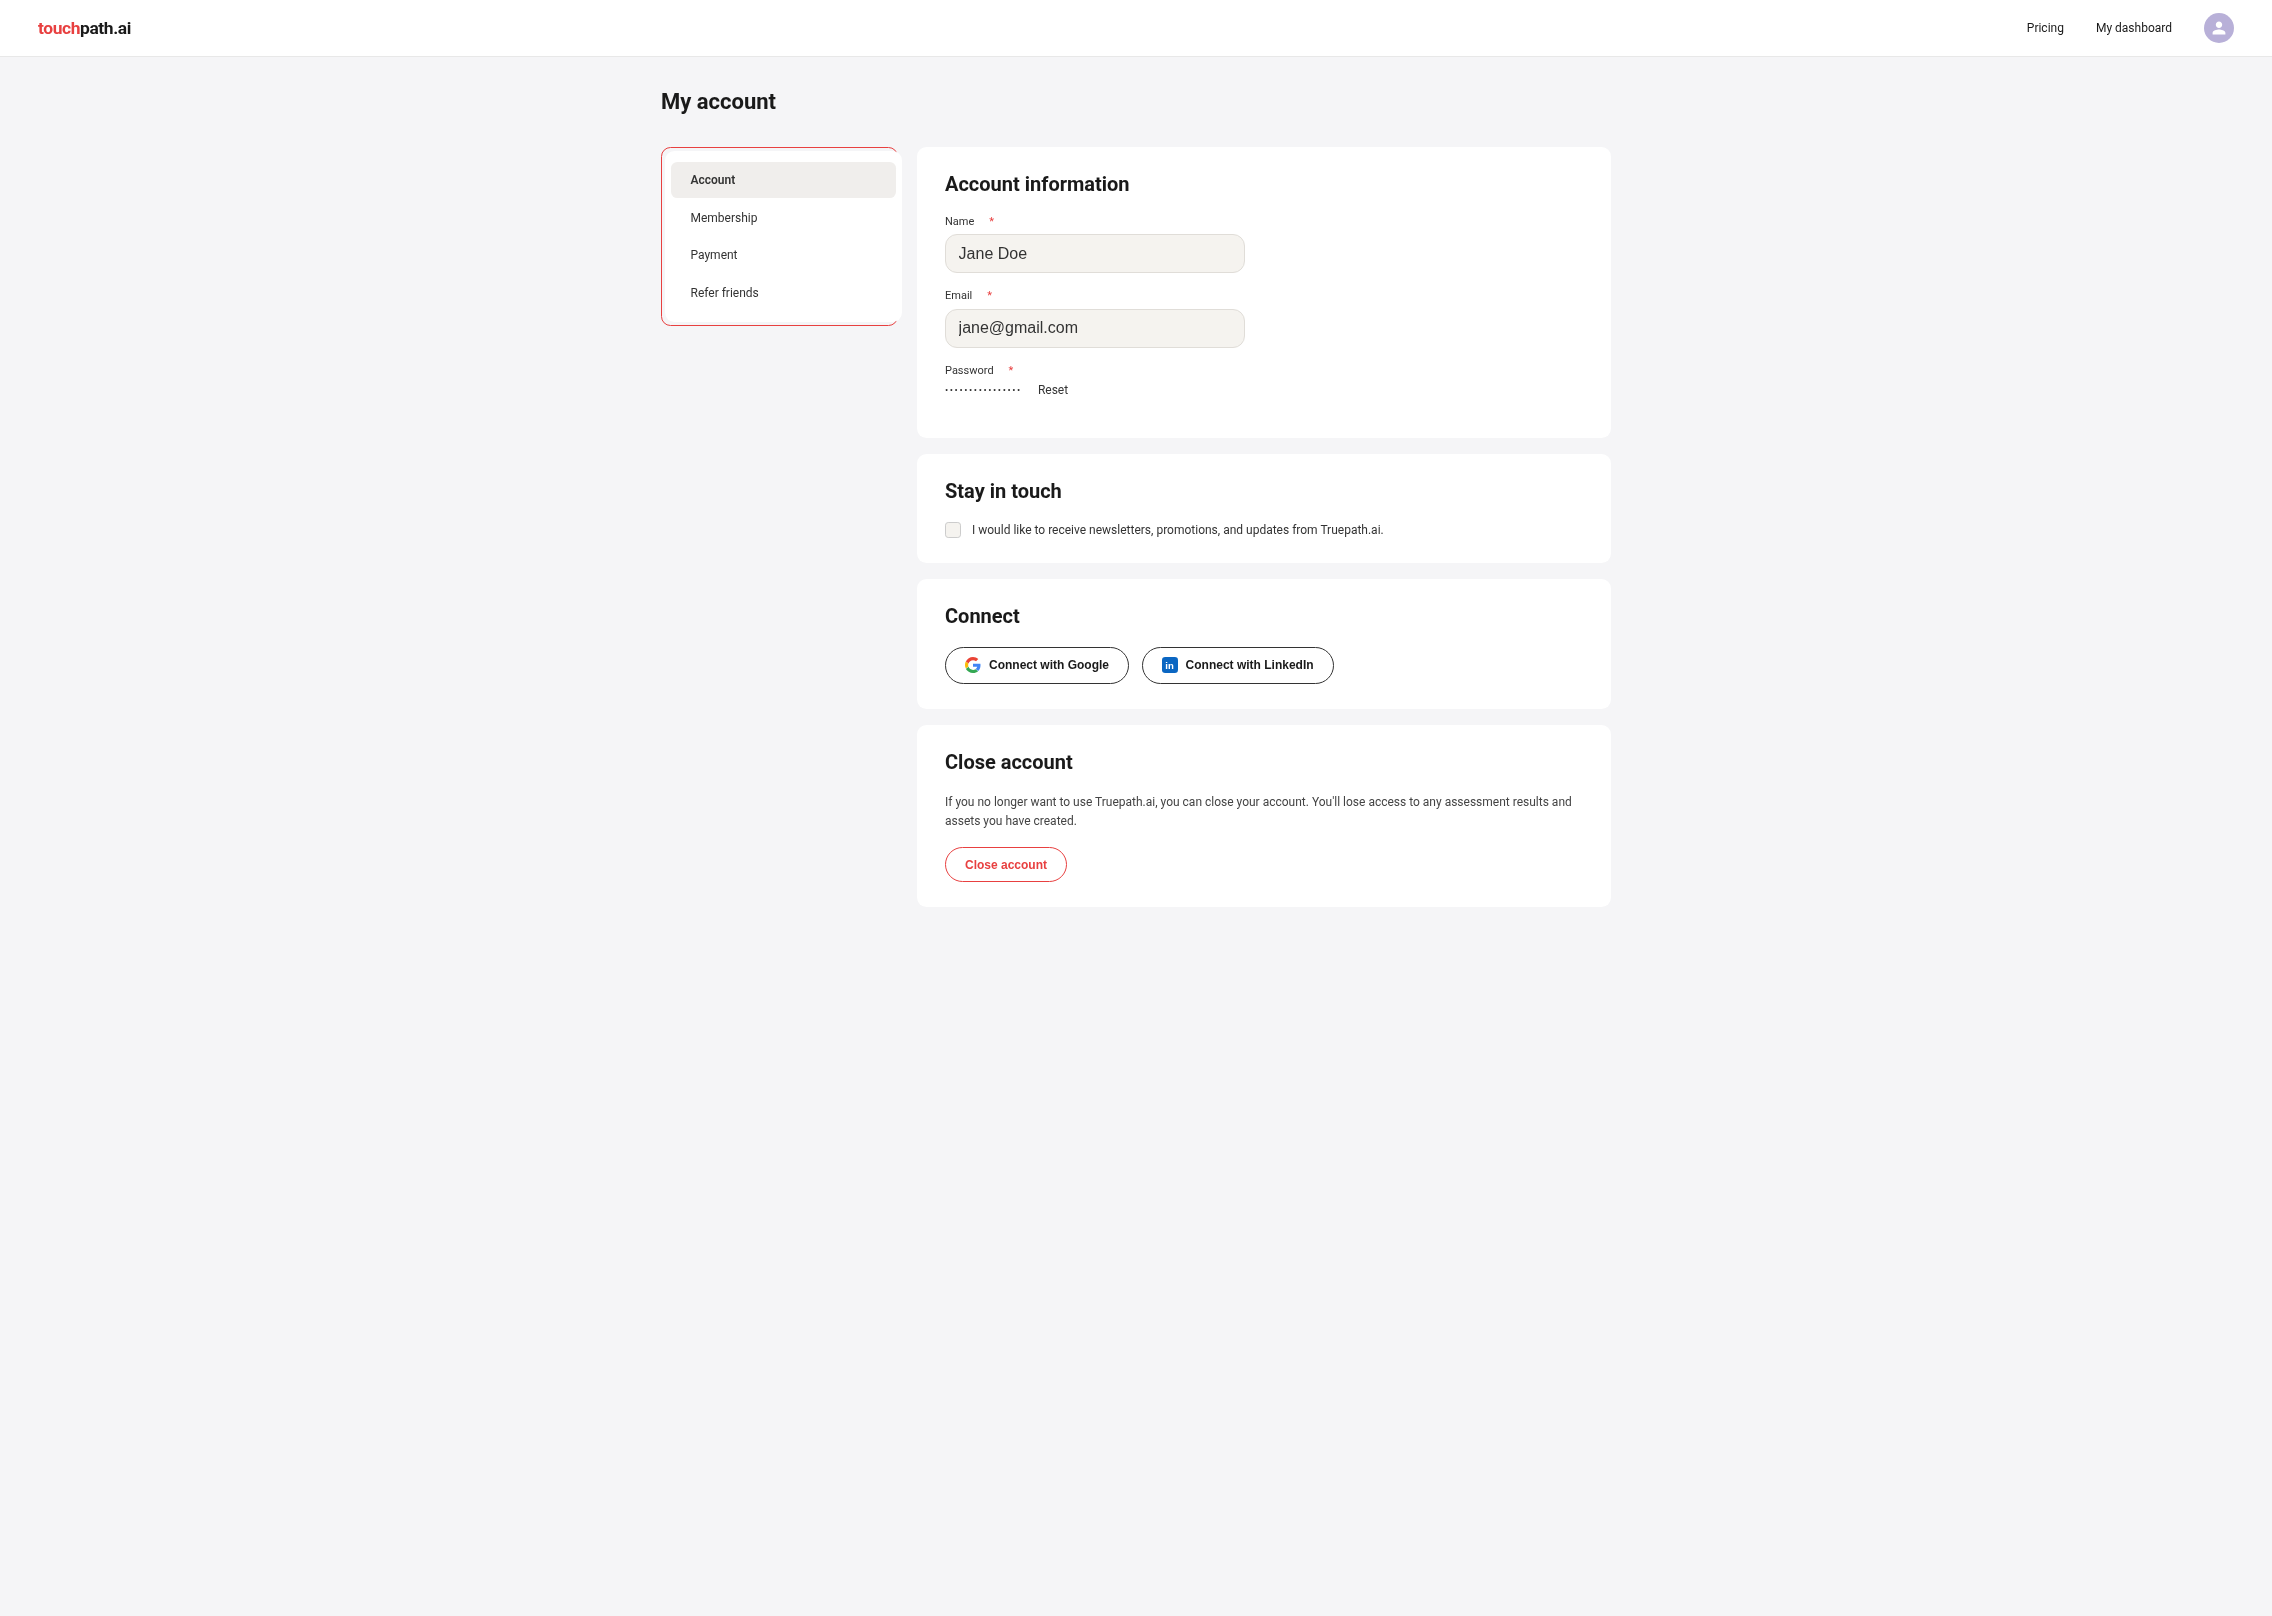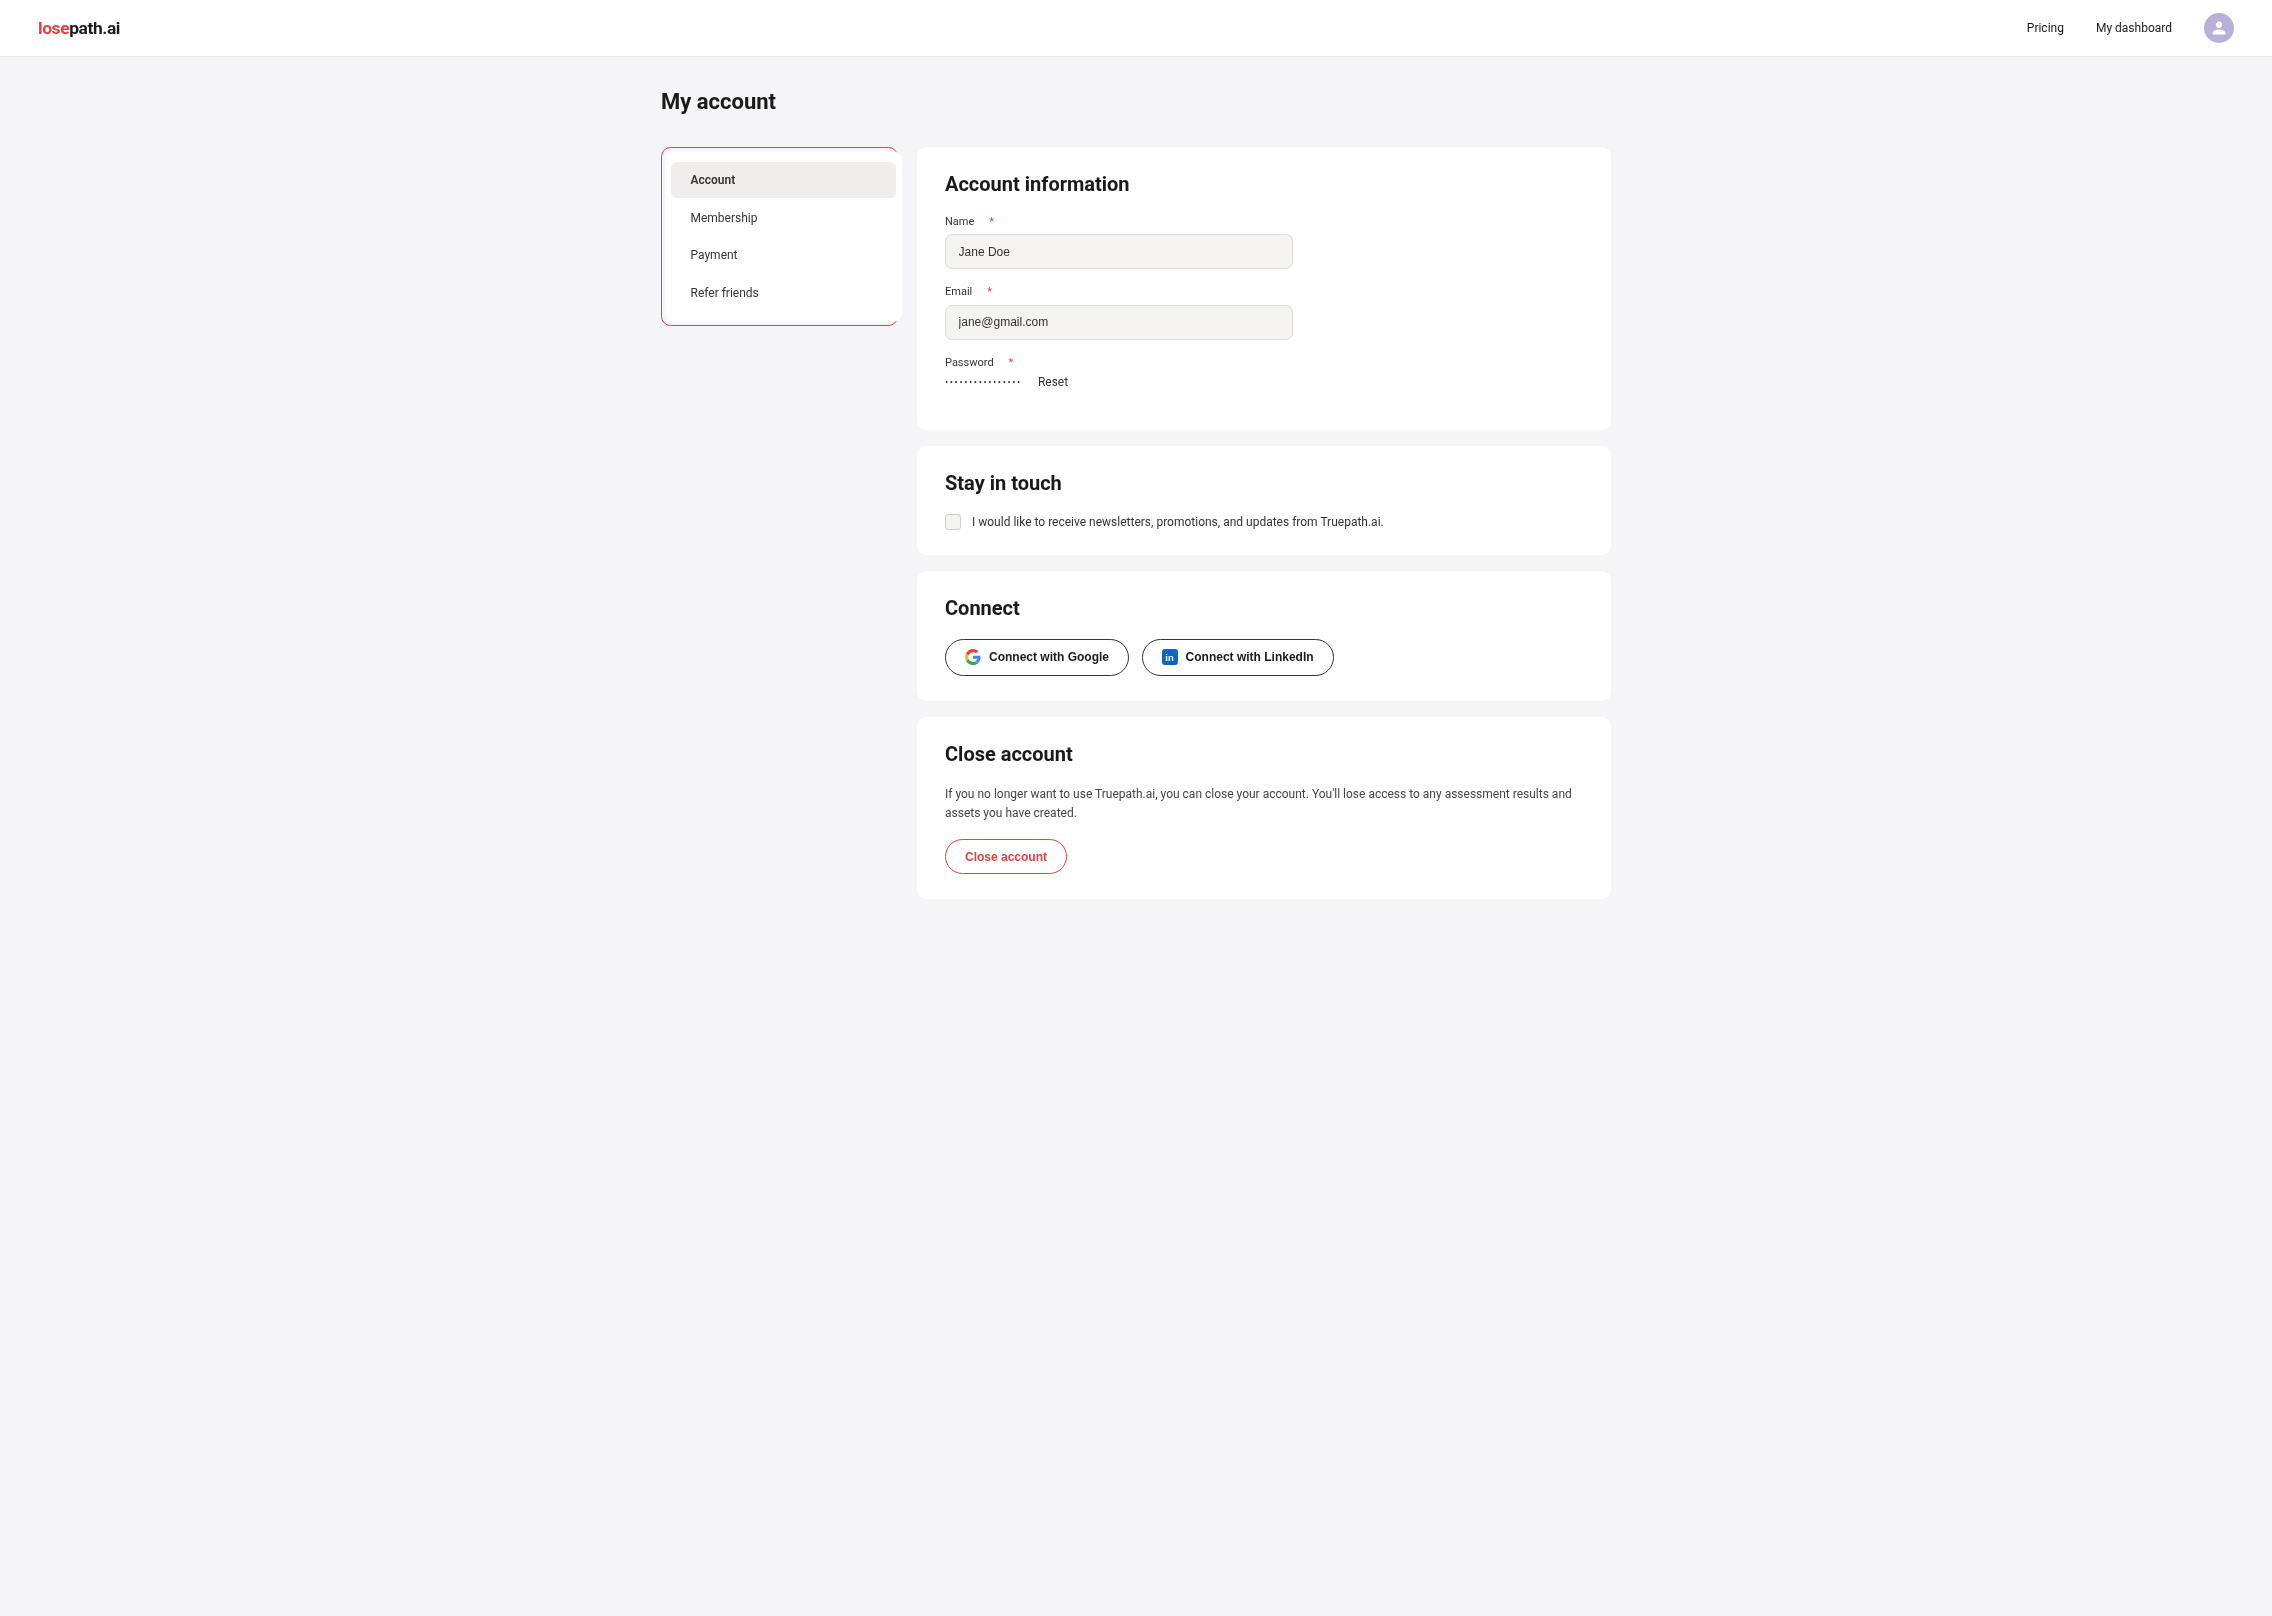--- a/index.html
+++ b/index.html
@@ -127,26 +127,26 @@
       margin-bottom: 6.3px;
       display: flex;
       align-items: center;
       gap: 15px;
     }
     .required-star {
       color: #e84040;
       font-size: 11px;
     }
     .form-input {
-      width: 348px;
+      width: 300px;
       padding: 9.5px 12.6px;
       border: 0.8px solid #e0ddd8;
-      border-radius: 7px;
+      border-radius: 12px;
       background: #f5f3ef;
-      font-size: 12px;
+      font-size: 16px;
       color: #333;
       outline: none;
     }
 
     
     .password-row {
       display: flex;
       align-items: center;
       gap: 16px;
     }
@@ -239,21 +239,21 @@
       font-size: 12px;
       font-weight: 600;
       cursor: pointer;
     }
   </style>
 </head>
 <body>
 
 <header class="header">
   <div class="logo">
-    <span class="logo-true">lose</span><span class="logo-path">path.ai</span>
+    <span class="logo-true">touch</span><span class="logo-path">path.ai</span>
   </div>
   <nav class="header-nav">
     <a class="nav-link">Pricing</a>
     <a class="nav-link">My dashboard</a>
     <div class="avatar">
       <svg width="16" height="16" viewBox="0 0 24 24" fill="white">
         <path d="M12 12c2.7 0 4.8-2.1 4.8-4.8S14.7 2.4 12 2.4 7.2 4.5 7.2 7.2 9.3 12 12 12zm0 2.4c-3.2 0-9.6 1.6-9.6 4.8v2.4h19.2v-2.4c0-3.2-6.4-4.8-9.6-4.8z"></path>
       </svg>
     </div>
   </nav>

